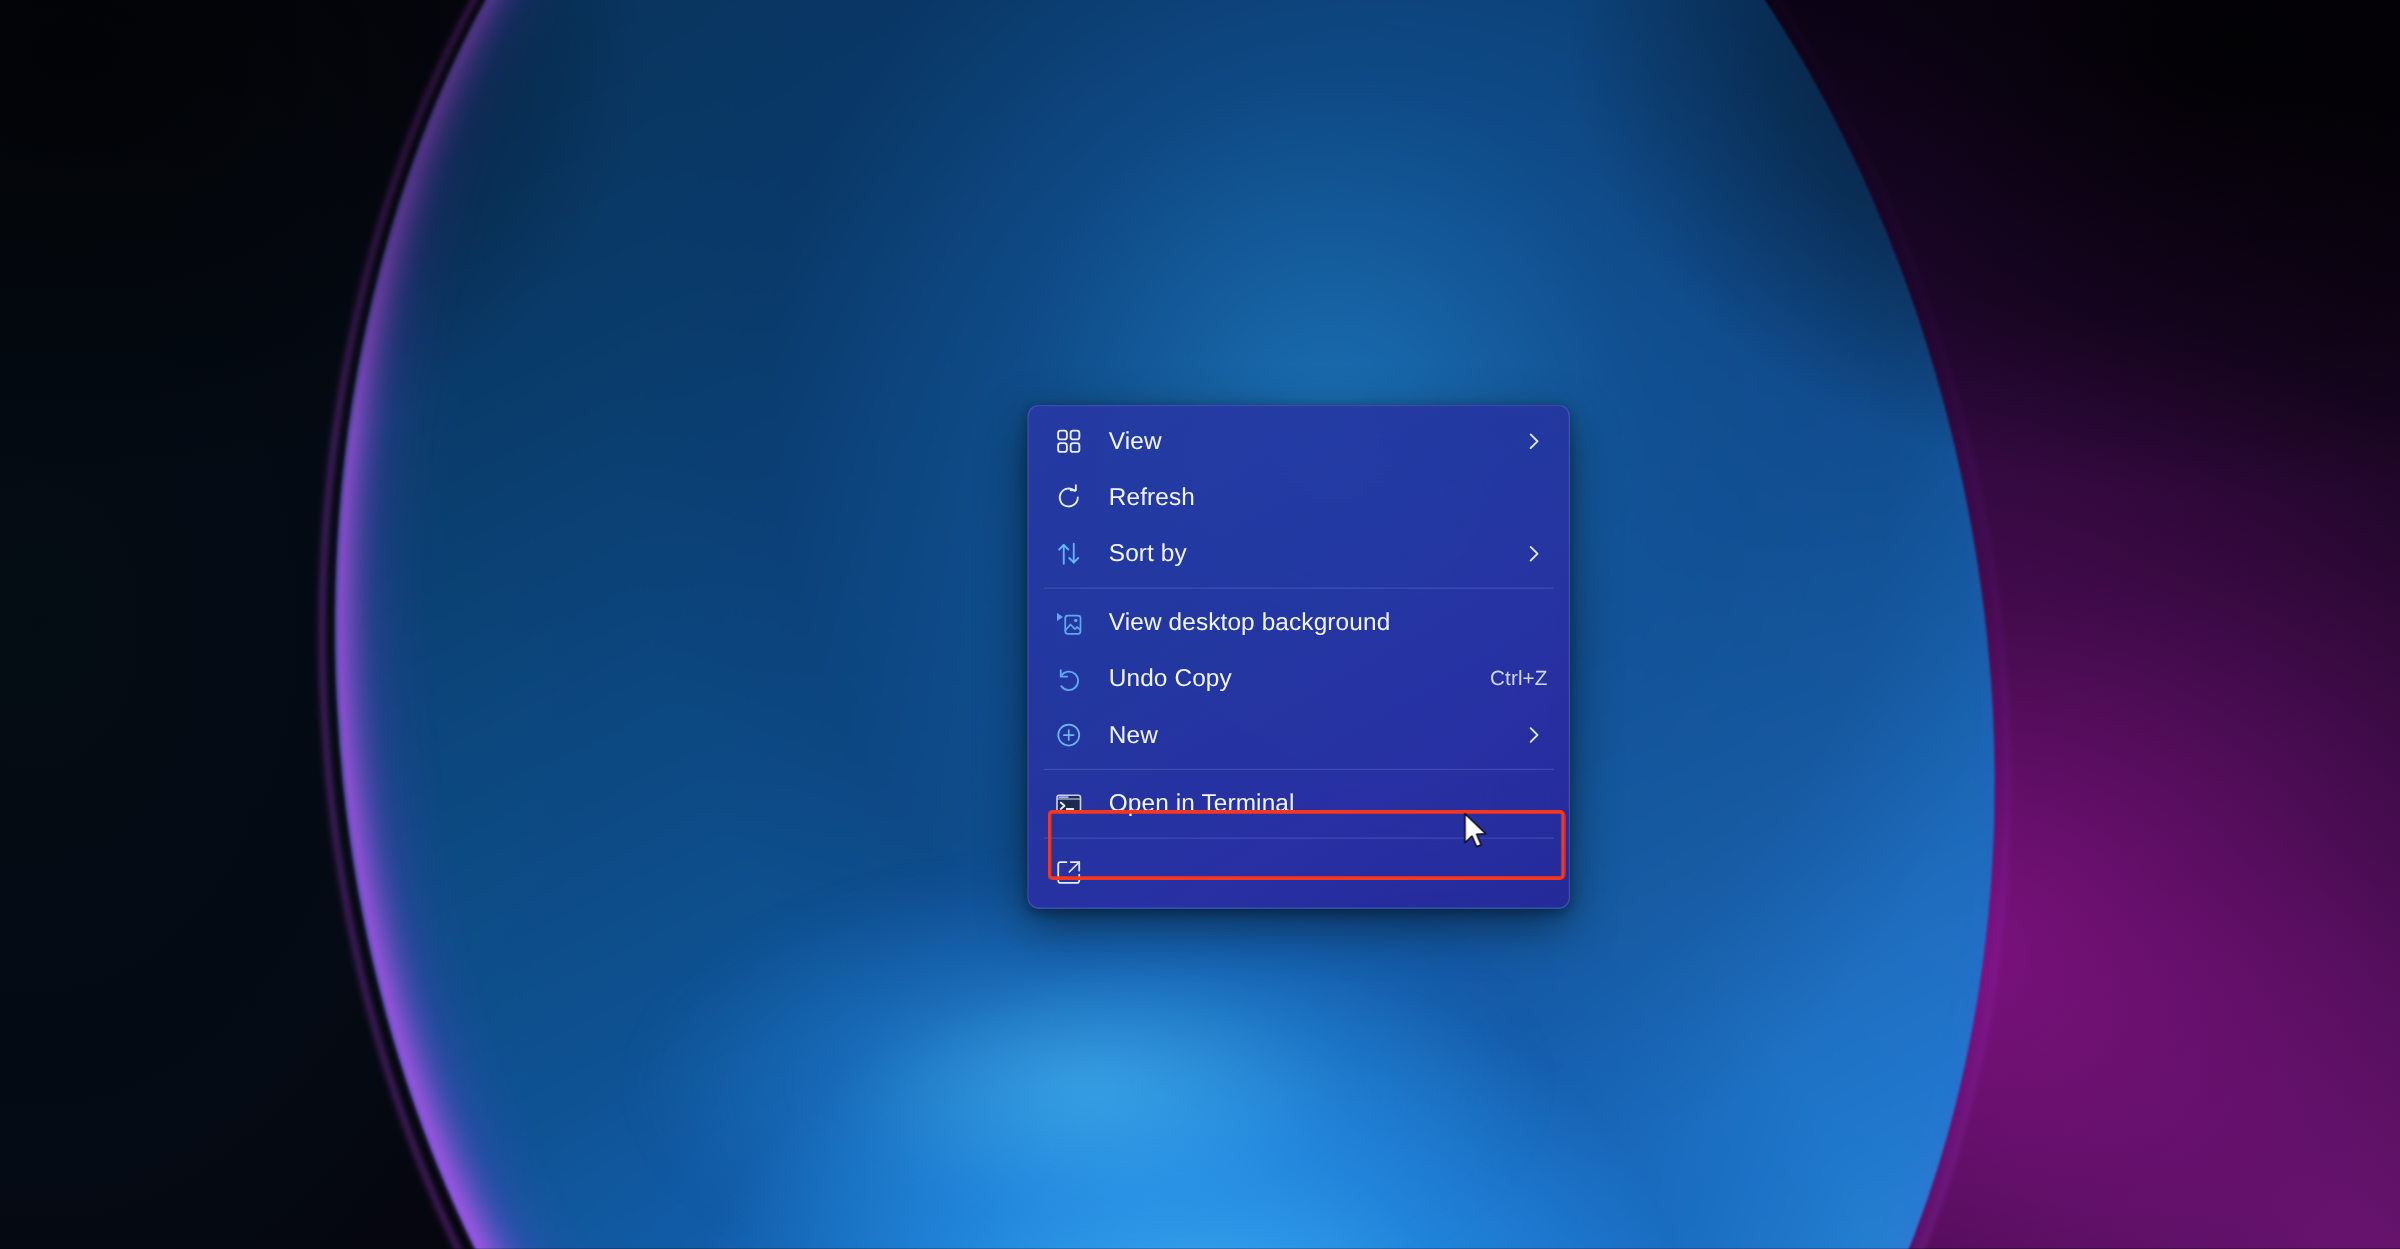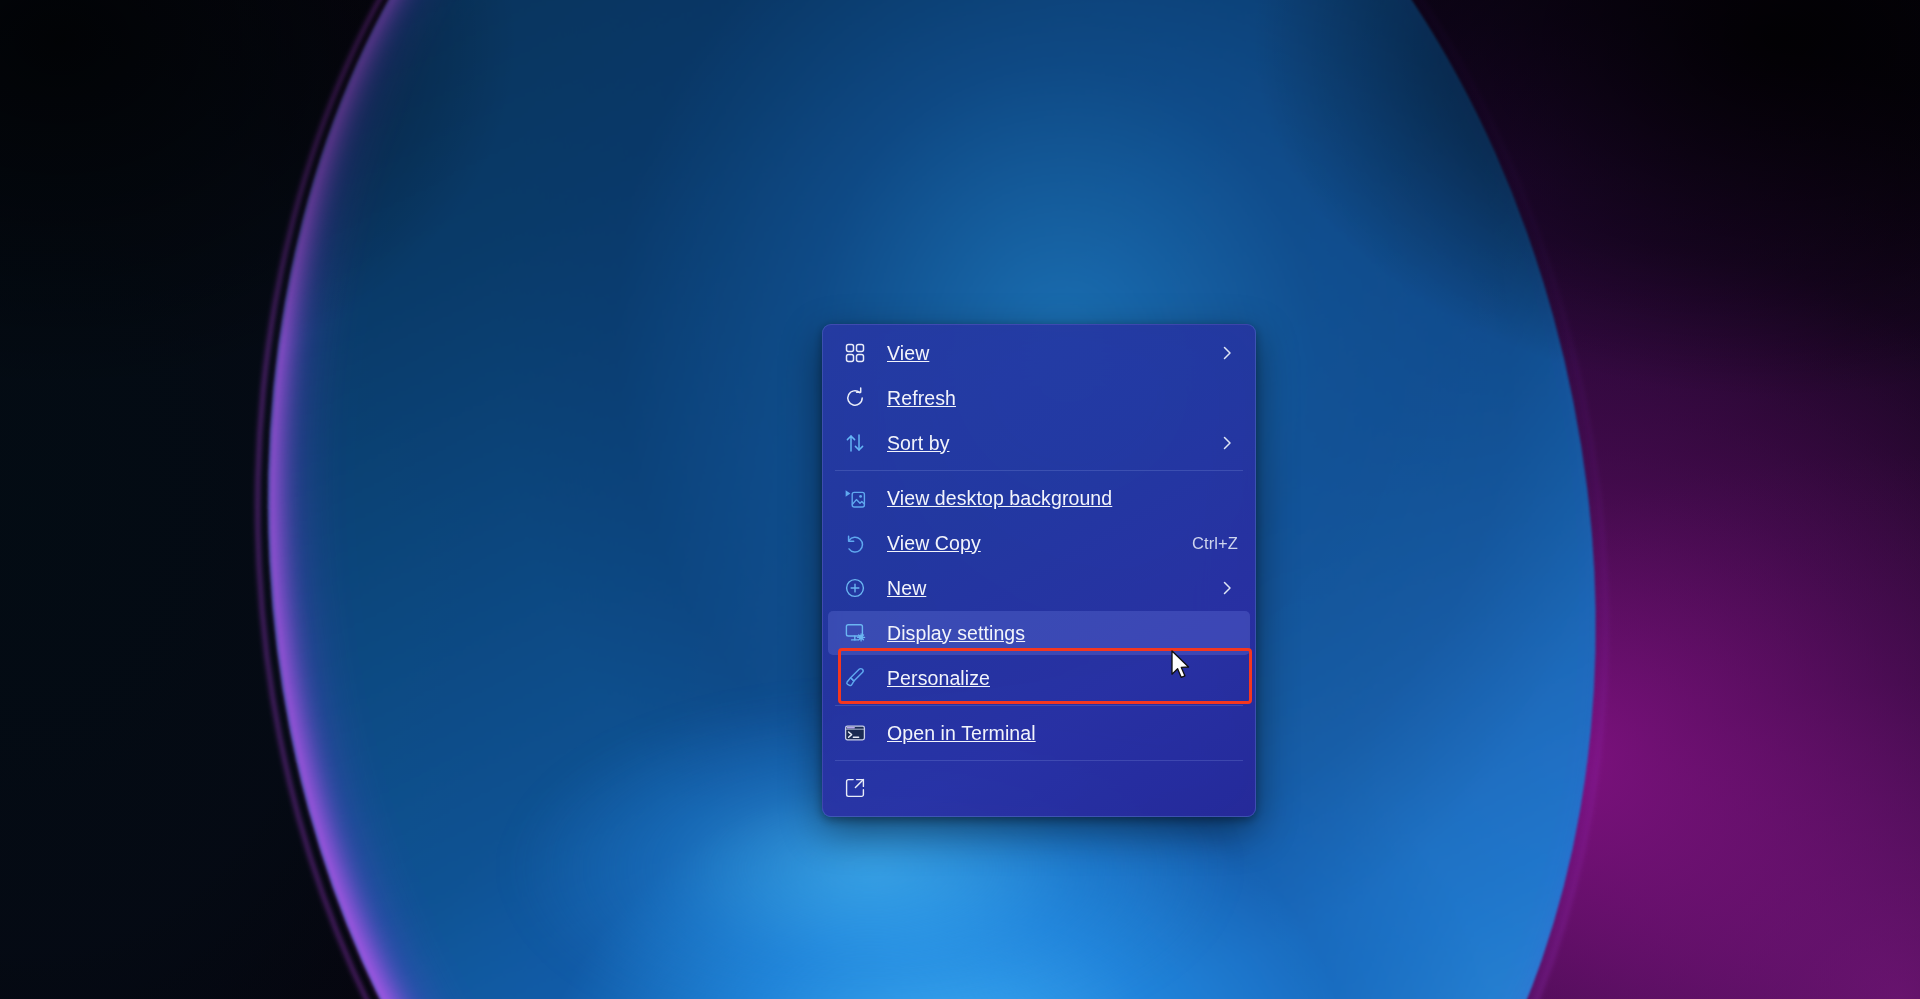--- a/index.html
+++ b/index.html
@@ -185,21 +185,21 @@
     width: 26px;
     height: 26px;
     margin-right: 19px;
     flex: 0 0 26px;
     display: flex;
     align-items: center;
     justify-content: center;
   }
   .mi-icon svg { display: block; }
 
-  .mi-label { flex: 1 1 auto; text-decoration: underline; }
+  .mi-label { flex: 1 1 auto; }
 
   .mi-accel {
     color: #cfd5ee;
     font-size: 16.5px;
   }
 
   .mi-chevron {
     width: 22px;
     height: 22px;
     margin-left: 10px;
@@ -311,64 +311,40 @@
         <span class="mi-label">View desktop background</span>
       </div>
 
       <div class="menu-item">
         <span class="mi-icon">
           <svg width="22" height="22" viewBox="0 0 22 22" fill="none">
             <path d="M4.6 4.2v5.1h5.1" stroke="#5fa8ef" stroke-width="1.5" stroke-linecap="round" stroke-linejoin="round"></path>
             <path d="M4.8 9.1a7.4 7.4 0 1 1 1.1 8.6" stroke="#5fa8ef" stroke-width="1.5" stroke-linecap="round" transform="rotate(8 11 11)"></path>
           </svg>
         </span>
-        <span class="mi-label">View Copy</span>
+        <span class="mi-label">Undo Copy</span>
         <span class="mi-accel">Ctrl+Z</span>
       </div>
 
       <div class="menu-item">
         <span class="mi-icon">
           <svg width="22" height="22" viewBox="0 0 22 22" fill="none">
             <circle cx="11" cy="11" r="8.4" stroke="#6bb6f2" stroke-width="1.4"></circle>
             <path d="M11 7.1v7.8M7.1 11h7.8" stroke="#6bb6f2" stroke-width="1.4" stroke-linecap="round"></path>
           </svg>
         </span>
         <span class="mi-label">New</span>
         <span class="mi-chevron">
           <svg width="16" height="16" viewBox="0 0 16 16" fill="none">
             <path d="M5.5 2.5L11 8L5.5 13.5" stroke="#dfe5f5" stroke-width="1.5" stroke-linecap="round" stroke-linejoin="round"></path>
           </svg>
         </span>
       </div>
     </div>
 
-    <div class="menu-group">
-      <div class="menu-item highlighted">
-        <span class="mi-icon">
-          <svg width="23" height="23" viewBox="0 0 23 23" fill="none">
-            <path d="M2.4 4.6a1.8 1.8 0 0 1 1.8-1.8h12.4a1.8 1.8 0 0 1 1.8 1.8v7.6a1.8 1.8 0 0 1-1.8 1.8H4.2a1.8 1.8 0 0 1-1.8-1.8V4.6Z" stroke="#6bb6f2" stroke-width="1.4"></path>
-            <path d="M7.6 17.9h6.4" stroke="#6bb6f2" stroke-width="1.4" stroke-linecap="round"></path>
-            <path d="M10.8 14.2v3.7" stroke="#6bb6f2" stroke-width="1.4" stroke-linecap="round"></path>
-            <circle cx="17.1" cy="15.4" r="2.3" fill="#6bb6f2"></circle>
-            <path d="M17.1 11.9v1.2M17.1 17.7v1.2M13.6 15.4h1.2M19.4 15.4h1.2M14.6 12.9l.85.85M18.65 16.95l.85.85M19.6 12.9l-.85.85M15.55 16.95l-.85.85" stroke="#6bb6f2" stroke-width="1.25" stroke-linecap="round"></path>
-          </svg>
-        </span>
-        <span class="mi-label">Display settings</span>
-      </div>
-
-      <div class="menu-item">
-        <span class="mi-icon">
-          <svg width="22" height="22" viewBox="0 0 22 22" fill="none">
-            <path d="M18.4 2.3c.9.9.9 2.4 0 3.3L9.9 14.1 6.6 10.8 15.1 2.3c.9-.9 2.4-.9 3.3 0Z" stroke="#5fa8ef" stroke-width="1.4" stroke-linejoin="round"></path>
-            <path d="M6.6 10.8 9.9 14.1l-2.1 3.5c-.5.8-1.5 1.1-2.3.7l-1.9-1c-.8-.5-1-1.5-.5-2.3l3.5-4.2Z" stroke="#5fa8ef" stroke-width="1.4" stroke-linejoin="round"></path>
-          </svg>
-        </span>
-        <span class="mi-label">Personalize</span>
-      </div>
-    </div>
 
     <div class="menu-divider"></div>
 
     <div class="menu-group">
       <div class="menu-item">
         <span class="mi-icon">
           <svg width="22" height="22" viewBox="0 0 22 22" fill="none">
             <rect x="1.6" y="4.2" width="18.8" height="13.6" rx="1.8" fill="#1a2a52" stroke="#c8cfe8" stroke-width="1.3"></rect>
             <path d="M1.6 7.2h18.8" stroke="#c8cfe8" stroke-width="1.1" opacity="0.75"></path>
             <path d="M3.4 5.7h6.8" stroke="#b7a7f0" stroke-width="1.5" stroke-linecap="round"></path>

